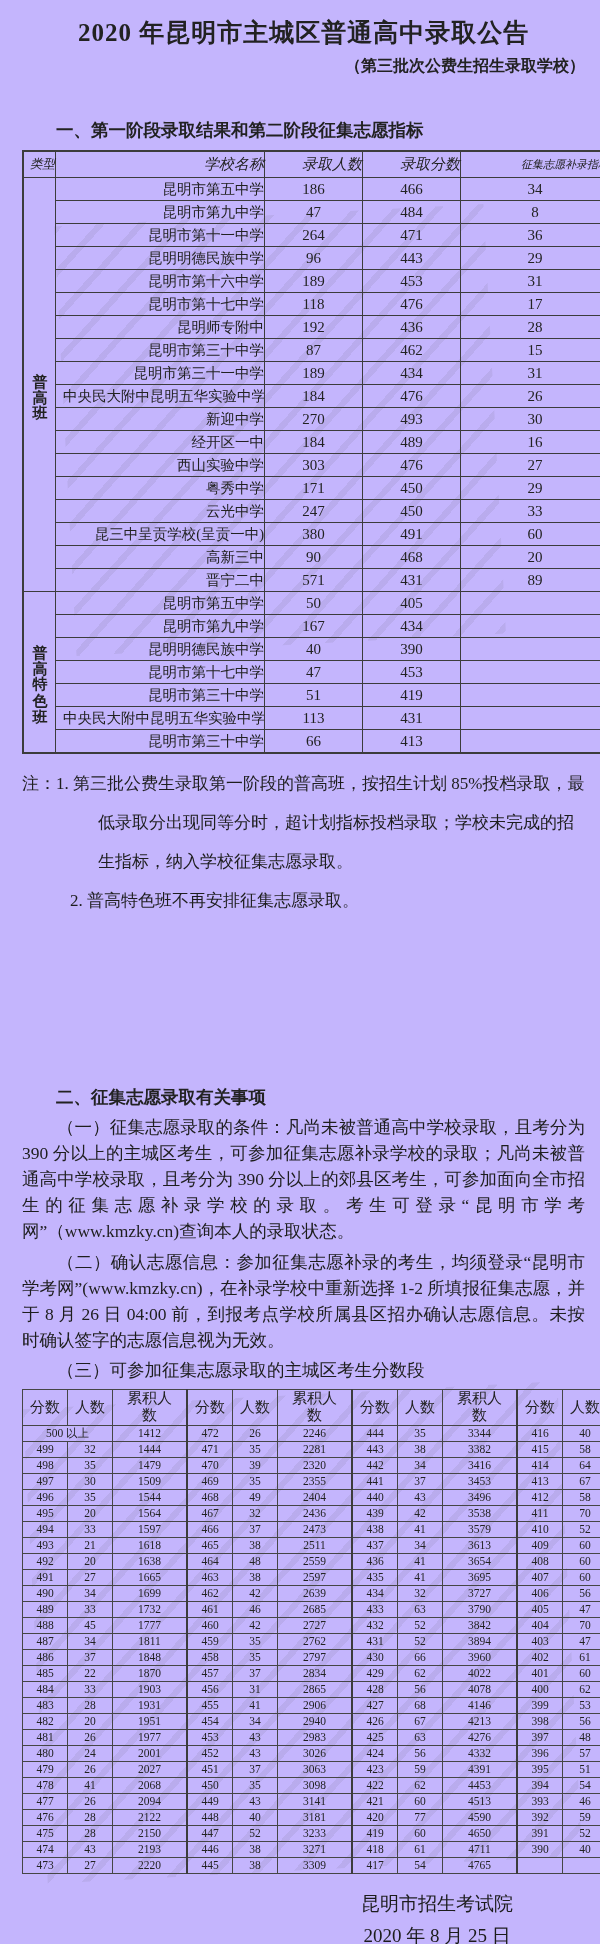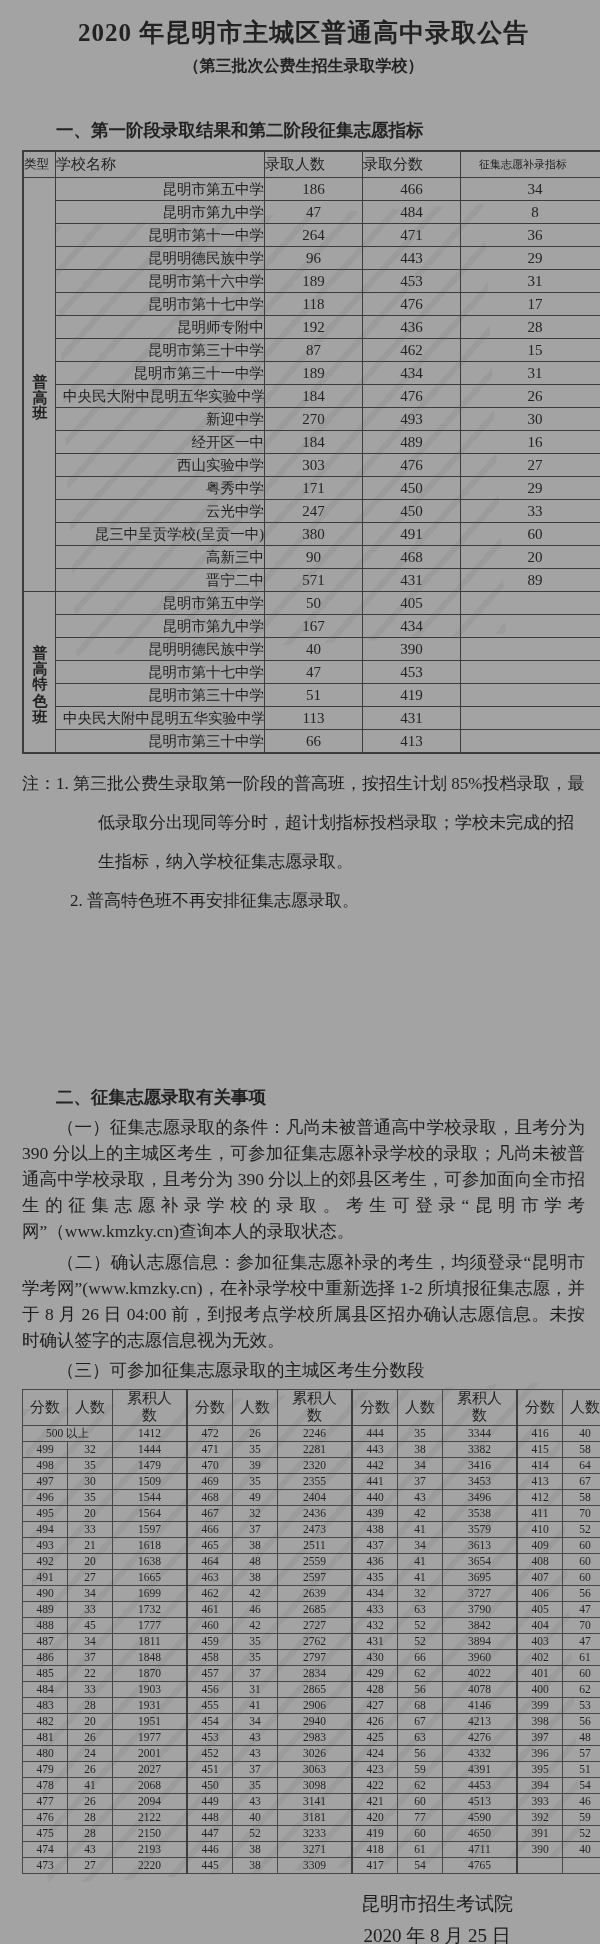--- a/index.html
+++ b/index.html
@@ -1,36 +1,36 @@
 <!DOCTYPE html>
 <html><head>
 <meta charset="utf-8">
 <style>
   html,body{margin:0;padding:0;background:#e8e8e8;}
   .page{
     position:relative;
     width:600px;height:1944px;
     margin:0 auto;
-    background:#a3a3a3;
+    background:#c4b5fd;
     color:#222;
     font-family:"Liberation Serif","DejaVu Serif",serif;
     box-sizing:border-box;
     padding:12px 15px 0 22px;
     overflow:hidden;
   }
   
   .title{margin:4px 0 0 0;text-align:center;font-size:25px;font-weight:bold;line-height:34px;letter-spacing:1px;}
-  .subtitle{margin:4px 0 0 0;text-align:center;font-size:16px;font-weight:bold;line-height:24px;}
+  .subtitle{margin:4px 0 0 0;text-align:right;font-size:16px;font-weight:bold;line-height:24px;}
   .sec-heading{margin:40px 0 0 34px;font-size:17.5px;font-weight:bold;line-height:24px;}
   
   table{border-collapse:collapse;}
   .t1{width:563px;margin-top:8px;table-layout:fixed;}
   .t1 th,.t1 td{border:1px solid #3c3c3c;padding:0;}
   .t1{border:2px solid #3c3c3c;}
-  .t1 th{font-weight:normal;font-size:15px;height:25px;text-align:left;}
+  .t1 th{font-weight:normal;font-size:15px;height:25px;text-align:right;font-style:italic;}
   .t1 th.h-type{width:31px;font-size:12.5px;}
   .t1 th.h-school{width:208px;}
   .t1 th.h-num{width:97px;}
   .t1 th.h-quota{width:130px;font-size:11px;padding-left:18px;}
   .t1 td{height:22px;font-size:15px;}
   .t1 td.school-cell{text-align:right;padding-left:7px;font-size:14.5px;white-space:nowrap;overflow:hidden;}
   .t1 td.num-cell{text-align:center;}
   .t1 td.type-cell{
     text-align:center;vertical-align:middle;
     writing-mode:vertical-lr;text-orientation:upright;

